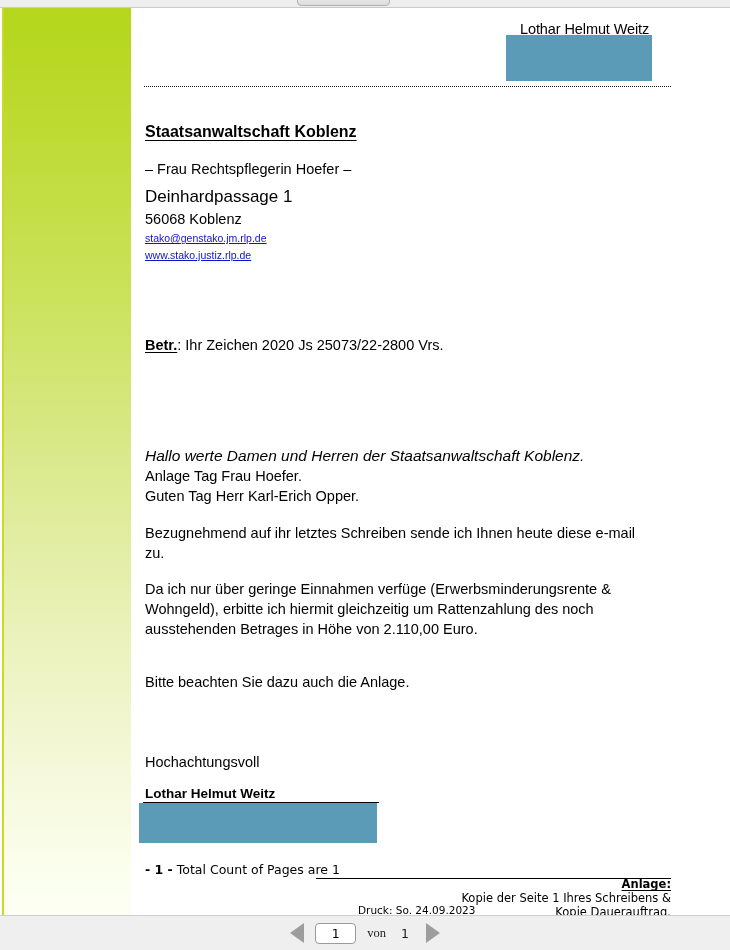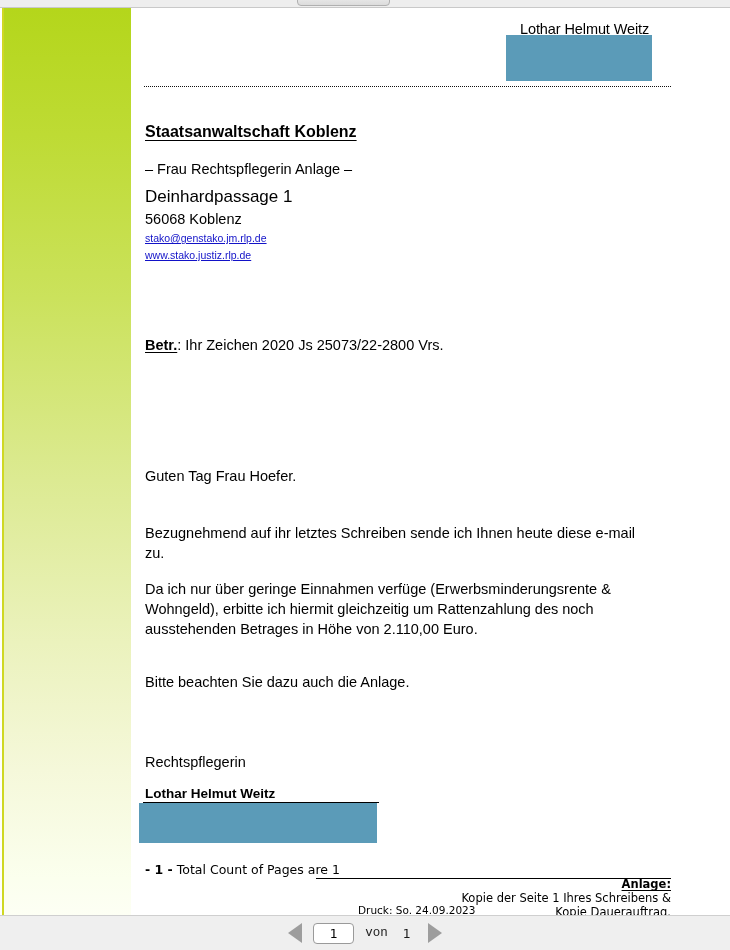--- a/index.html
+++ b/index.html
@@ -303,21 +303,21 @@
     border: 1px solid #9a9a9a;
     border-radius: 4px;
     box-sizing: border-box;
     text-align: center;
     font-family: "DejaVu Sans", sans-serif;
     font-size: 12.5px;
     color: #000;
     line-height: 19px;
   }
   #page-of-label {
-    font-family: Liberation Mono, monospace;
+    font-family: Liberation Serif, serif;
     font-size: 12.5px;
     color: #1a1a1a;
   }
   #page-total {
     font-family: "DejaVu Sans", sans-serif;
     font-size: 12.5px;
     color: #1a1a1a;
     margin-left: 4px;
     margin-right: 6px;
   }
@@ -337,43 +337,45 @@
     <div id="green-bar"></div>
 
     <div class="doc-text" id="sender-name">Lothar Helmut Weitz</div>
 
     <div class="redaction" id="redaction-top"></div>
 
     <div id="dotted-rule"></div>
 
     <div class="doc-text" id="recipient-name">Staatsanwaltschaft Koblenz</div>
 
-    <div class="doc-text" id="recipient-attn">– Frau Rechtspflegerin Anlage –</div>
+    <div class="doc-text" id="recipient-attn">– Frau Rechtspflegerin Hoefer –</div>
 
     <div class="doc-text" id="recipient-street">Deinhardpassage 1</div>
 
     <div class="doc-text" id="recipient-city">56068 Koblenz</div>
 
     <a class="doc-link" id="link-email" href="#">stako@genstako.jm.rlp.de</a>
 
     <a class="doc-link" id="link-web" href="#">www.stako.justiz.rlp.de</a>
 
     <div class="doc-text" id="subject-line"><b>Betr.</b><span>: Ihr Zeichen 2020 Js 25073/22-2800 Vrs.</span></div>
 
-
-    <div class="doc-text" id="salutation-2">Guten Tag Frau Hoefer.</div>
-
+    <div class="doc-text" id="salutation-1">Hallo werte Damen und Herren der Staatsanwaltschaft Koblenz.</div>
+
+    <div class="doc-text" id="salutation-2">Anlage Tag Frau Hoefer.</div>
+
+    <div class="doc-text" id="salutation-3">Guten Tag Herr Karl-Erich Opper.</div>
 
     <div class="doc-para" id="para-reference">Bezugnehmend auf ihr letztes Schreiben sende ich Ihnen heute diese e-mail zu.</div>
 
     <div class="doc-para" id="para-request">Da ich nur über geringe Einnahmen verfüge (Erwerbsminderungsrente &amp; Wohngeld), erbitte ich hiermit gleichzeitig um Rattenzahlung des noch ausstehenden Betrages in Höhe von 2.110,00 Euro.</div>
 
     <div class="doc-para" id="para-annex">Bitte beachten Sie dazu auch die Anlage.</div>
 
-    <div class="doc-text" id="closing">Rechtspflegerin</div>
+    <div class="doc-text" id="closing">Hochachtungsvoll</div>
 
     <div class="doc-text" id="signature-name">Lothar Helmut Weitz</div>
 
     <div id="signature-rule"></div>
 
     <div class="redaction" id="redaction-signature"></div>
 
     <div class="footer-text" id="footer-pages"><b>- 1 -</b><span> Total Count of Pages are 1</span></div>
 
     <div class="footer-text" id="footer-print">Druck: So. 24.09.2023</div>

